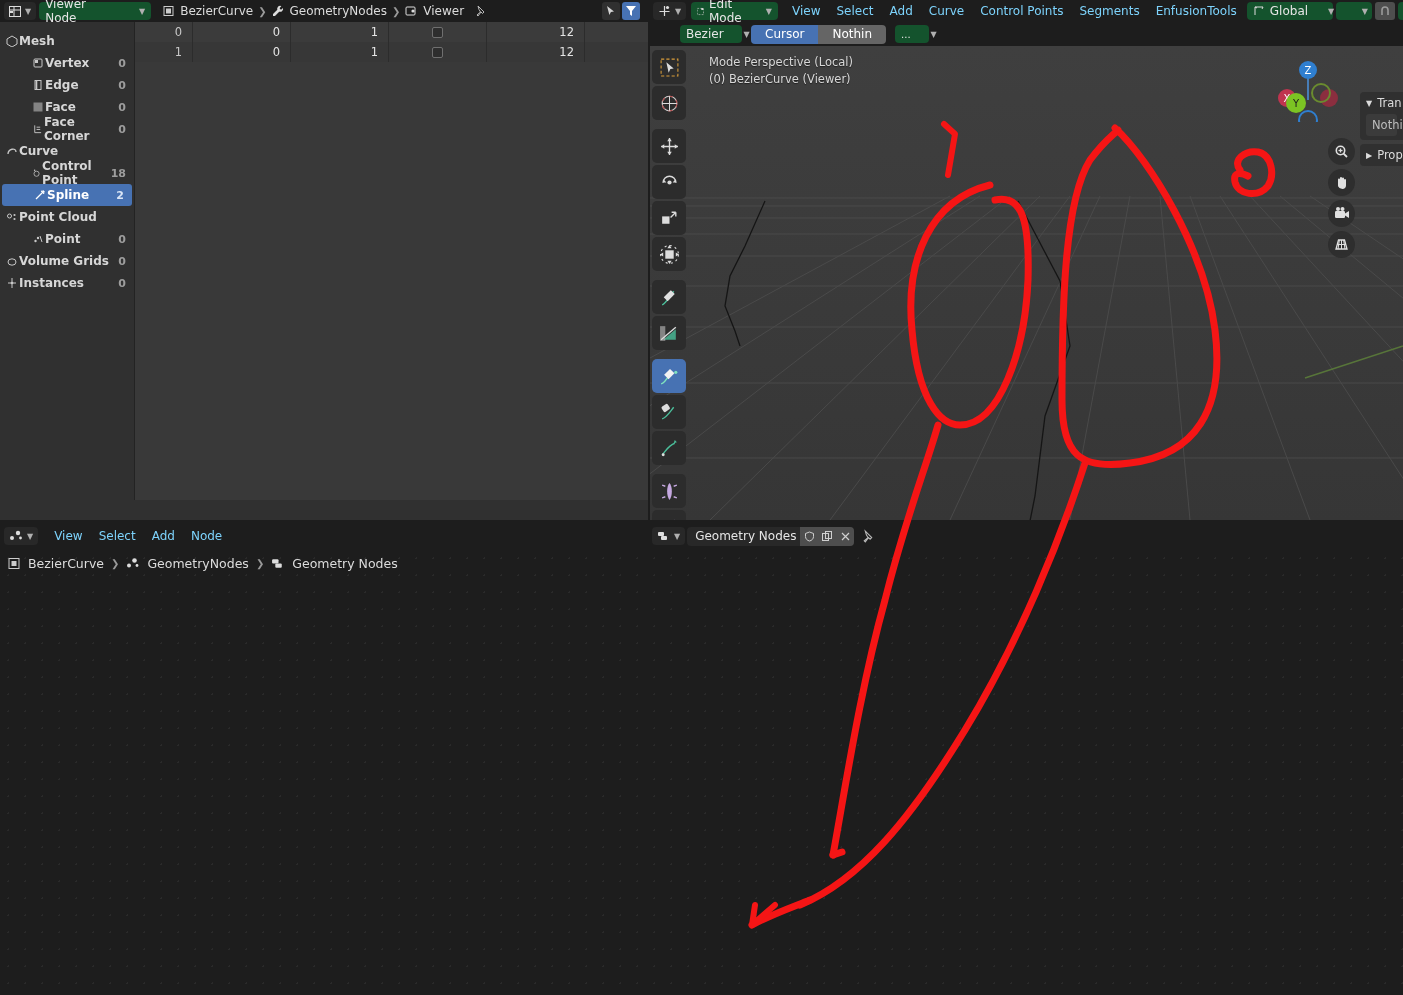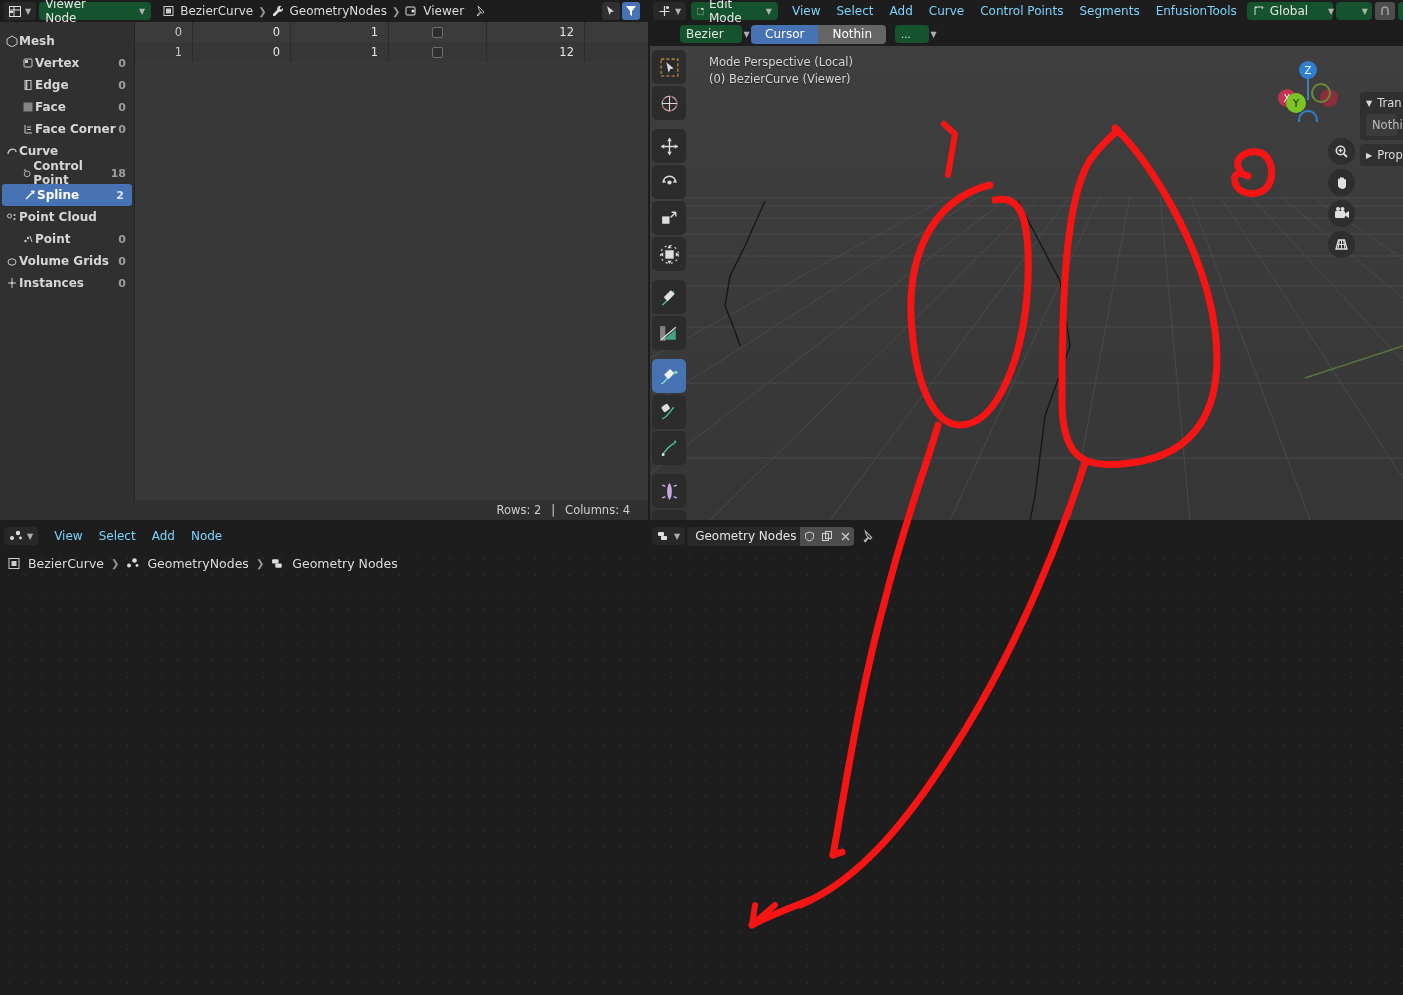--- a/index.html
+++ b/index.html
@@ -16,21 +16,21 @@
      display:flex; align-items:center; padding:0 4px; gap:3px;}
   .icon-box{ width:18px; height:18px; background:#303030; border-radius:3px; display:flex; align-items:center; justify-content:center;}
   .dd{ background:#14532d; border-radius:4px; height:18px; display:flex; align-items:center;
        padding:0 6px; gap:20px; font-size:12px;}
   .crumb{ display:flex; align-items:center; gap:5px; font-size:12px; color:#dcdcdc;}
   .crumb-sep{ color:#9a9a9a; font-size:10px; }
 
   #ss-body{ position:absolute; left:0; top:22px; width:648px; height:478px; display:flex; }
   #ss-side{ width:135px; background:#303030; border-right:1px solid #232323; padding-top:8px;}
   .ds-row{ height:22px; display:flex; align-items:center; gap:1px; padding:0 8px 0 6px; font-size:12px; color:#d6d6d6;font-weight:bold; }
-  .ds-row.indent{ padding-left:22px;align-items:center; }
+  .ds-row.indent{ padding-left:32px;align-items:center; }
   .ds-row.sel{ background:#4772b3; color:#fff; border-radius:3px; margin:0 2px; }
   .ds-count{ margin-left:auto; color:#9d9d9d; font-size:11px; }
   .ds-row.sel .ds-count{ color:#dce7f7; }
 
   #ss-grid{ flex:1; position:relative; background:#393939; overflow:hidden; }
   #ss-colhdr{ display:flex; height:24px; background:#333; border-bottom:1px solid #282828;}
   .cell{ border-right:1px solid #2c2c2c; font-size:11.5px; display:flex; align-items:center; }
   .col-idx{ width:58px; justify-content:flex-end; padding-right:10px; color:#c8c8c8;}
   .col-d{ width:98px; justify-content:flex-end; padding-right:10px; }
   .col-hdr{ justify-content:center; color:#d0d0d0;}
@@ -276,25 +276,20 @@
             <div class="fill-row"></div>
             <div class="fill-row"></div>
             <div class="fill-row"></div>
             <div class="fill-row"></div>
             <div class="fill-row"></div>
             <div class="fill-row"></div>
           </div>
       </div>
     </div>
 
-    <div id="ss-status">
-      <span>Rows: 2</span>
-      <span>|</span>
-      <span>Columns: 4</span>
-    </div>
   </div>
 
   <div id="viewport">
 
     <div id="vp-hdr1">
       <div class="pill">
         <svg width="13" height="12" viewBox="0 0 13 12">
           <path d="M6.5 1v10M1.5 6.5h10" stroke="#ddd" stroke-width="1.2"></path>
           <circle cx="9.5" cy="2.5" r="1.6" fill="#ddd"></circle>
         </svg>

